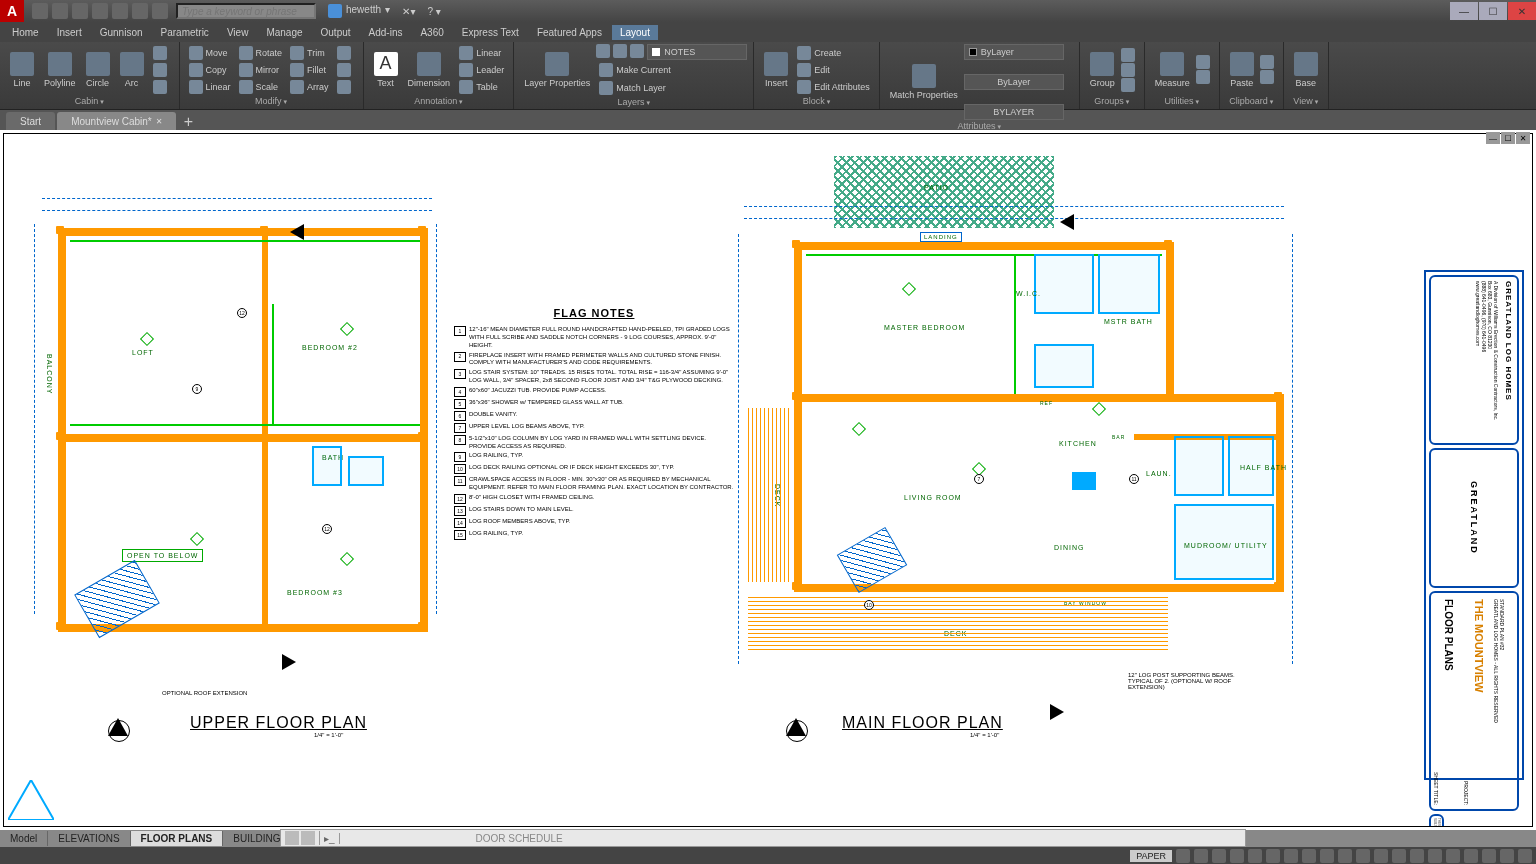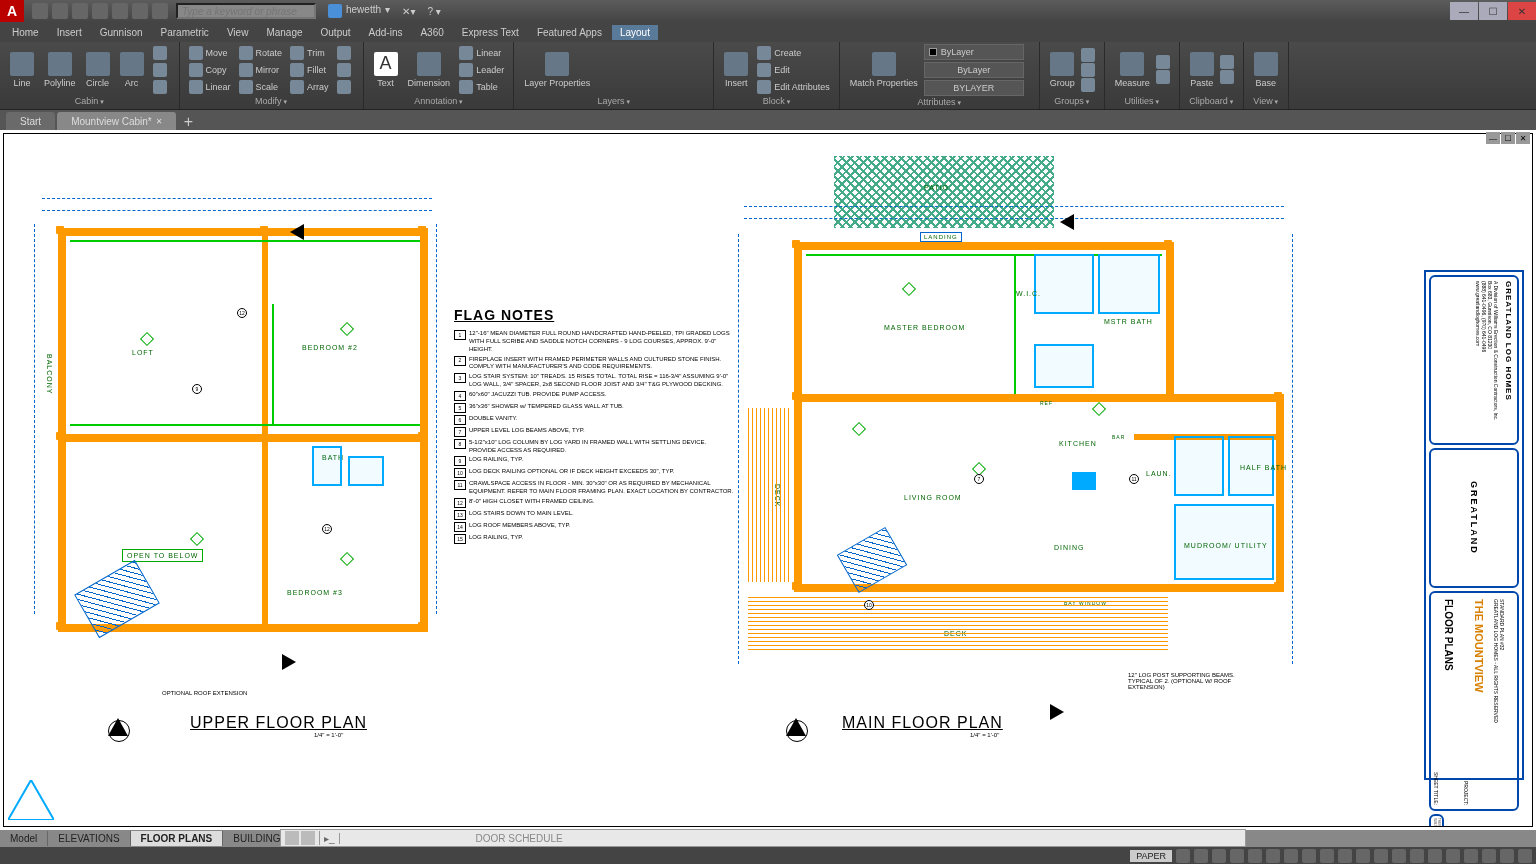--- a/index.html
+++ b/index.html
@@ -50,21 +50,21 @@
 .fp-wall{position:absolute;background:#f90}
 .fp-dim{position:absolute;border-top:1px dashed #0066cc;height:1px}
 .fp-dimv{position:absolute;border-left:1px dashed #0066cc;width:1px}
 .fp-label{position:absolute;font-size:7px;color:#006600;text-align:center;letter-spacing:1px}
 .fp-title{position:absolute;font-size:16px;text-decoration:underline;letter-spacing:1px}
 .fp-sub{position:absolute;font-size:6px}
 .compass{position:absolute;width:28px;height:28px}
 .compass::before{content:"";position:absolute;width:0;height:0;border:10px solid transparent;border-bottom:18px solid #000;left:4px;top:-6px}
 .compass::after{content:"";position:absolute;width:20px;height:20px;border:1px solid #000;border-radius:50%;left:4px;top:6px}
 .notes{position:absolute;left:450px;top:172px;width:280px;font-size:6px;line-height:1.3}
-.notes h3{font-size:14px;text-decoration:underline;margin-bottom:6px;letter-spacing:1px}
+.notes h3{font-size:11px;text-decoration:underline;margin-bottom:6px;text-align:center;letter-spacing:1px}
 .note-row{display:flex;margin-bottom:2px}
 .note-num{width:12px;height:10px;border:1px solid #000;font-size:5px;display:flex;align-items:center;justify-content:center;margin-right:3px;flex-shrink:0}
 .sq-table{position:absolute;left:480px;top:692px;border:1px solid #000;font-size:6px}
 .titleblock{position:absolute;right:8px;top:136px;width:100px;bottom:46px;border:2px solid #0047ab;background:#fff}
 .green-line{position:absolute;background:#0c0}
 .orange-dot{position:absolute;width:8px;height:8px;background:#f90;border-radius:1px}
 .blue-rect{position:absolute;border:2px solid #0af;background:rgba(0,170,255,0.05)}
 .hatch{position:absolute;background:repeating-linear-gradient(45deg,#4a8,#4a8 2px,transparent 2px,transparent 6px),repeating-linear-gradient(-45deg,#4a8,#4a8 2px,transparent 2px,transparent 6px)}
 .deck-lines{position:absolute;background:repeating-linear-gradient(90deg,#f90,#f90 1px,transparent 1px,transparent 4px)}
 .deck-lines-h{position:absolute;background:repeating-linear-gradient(0deg,#f90,#f90 1px,transparent 1px,transparent 4px)}
@@ -234,20 +234,39 @@
       </div>
     </div>
     <div class="panel-title">Annotation</div>
   </div>
   <div class="ribbon-panel" style="min-width:200px">
     <div class="panel-content">
       <div class="big-btn">
           <div class="big-btn-ico"></div>
           <span>Layer Properties</span>
         </div>
+      <div class="small-btns" style="gap:2px">
+        <div style="display:flex">
+            <span class="small-ico"></span>
+            <span class="small-ico"></span>
+            <span class="small-ico"></span>
+          <div class="combo">
+              <span style="width:8px;height:8px;background:#fff;margin-right:4px"></span>
+              <span>NOTES</span>
+            </div>
+          </div>
+        <div class="small-btn">
+            <span class="small-ico"></span>
+            <span>Make Current</span>
+          </div>
+        <div class="small-btn">
+            <span class="small-ico"></span>
+            <span>Match Layer</span>
+          </div>
+      </div>
     </div>
     <div class="panel-title">Layers</div>
   </div>
   <div class="ribbon-panel" style="min-width:110px">
     <div class="panel-content">
       <div class="big-btn">
           <div class="big-btn-ico"></div>
           <span>Insert</span>
         </div>
       <div class="small-btns">
@@ -266,21 +285,21 @@
       </div>
     </div>
     <div class="panel-title">Block</div>
   </div>
   <div class="ribbon-panel" style="min-width:200px">
     <div class="panel-content">
       <div class="big-btn">
           <div class="big-btn-ico"></div>
           <span>Match Properties</span>
         </div>
-      <div class="small-btns" style="gap:2px">
+      <div class="small-btns" style="gap:14px">
         <div class="combo">
             <span style="width:8px;height:8px;background:#000;border:1px solid #999;margin-right:4px"></span>
             <span>ByLayer</span>
           </div>
         <div class="combo" style="justify-content:center">
             <span>ByLayer</span>
           </div>
         <div class="combo" style="justify-content:center">
             <span>BYLAYER</span>
           </div>

